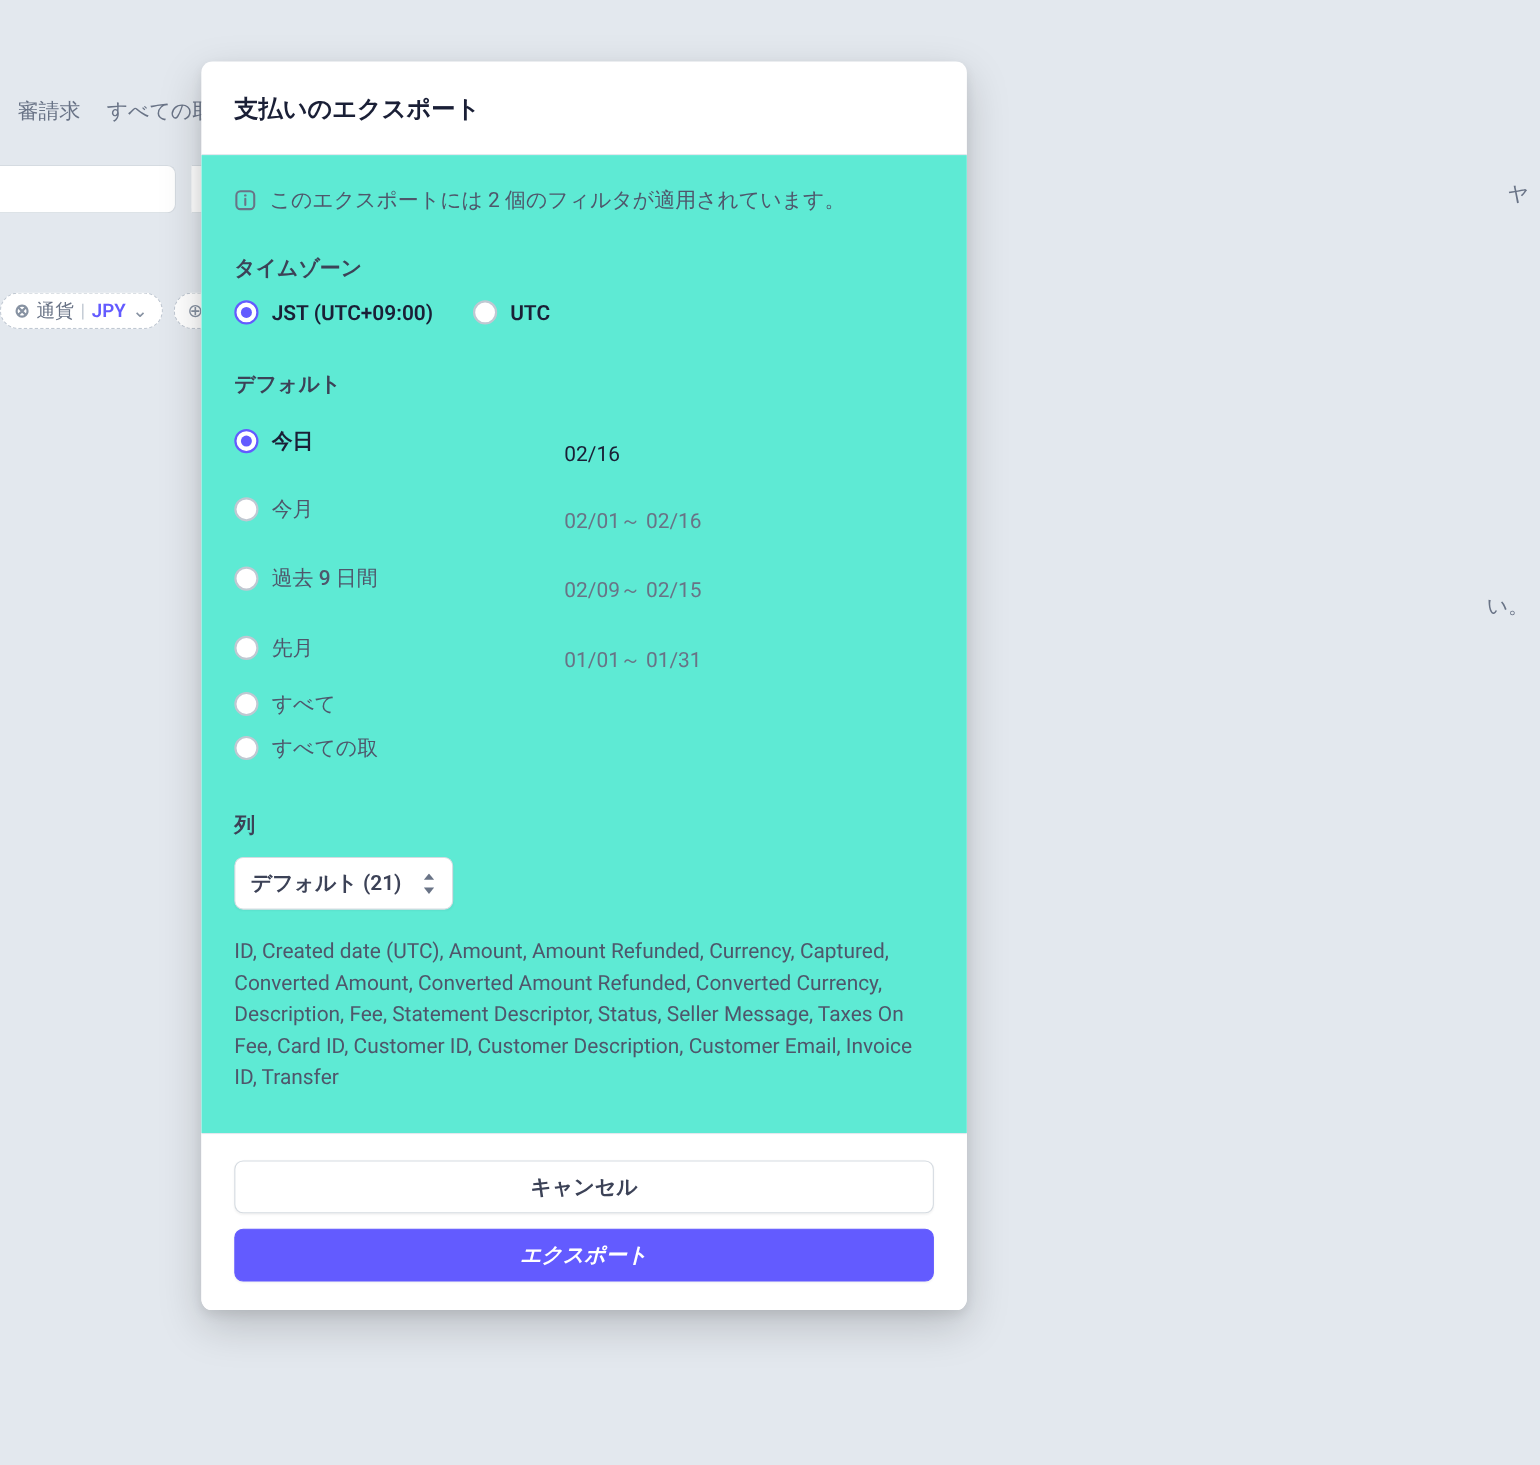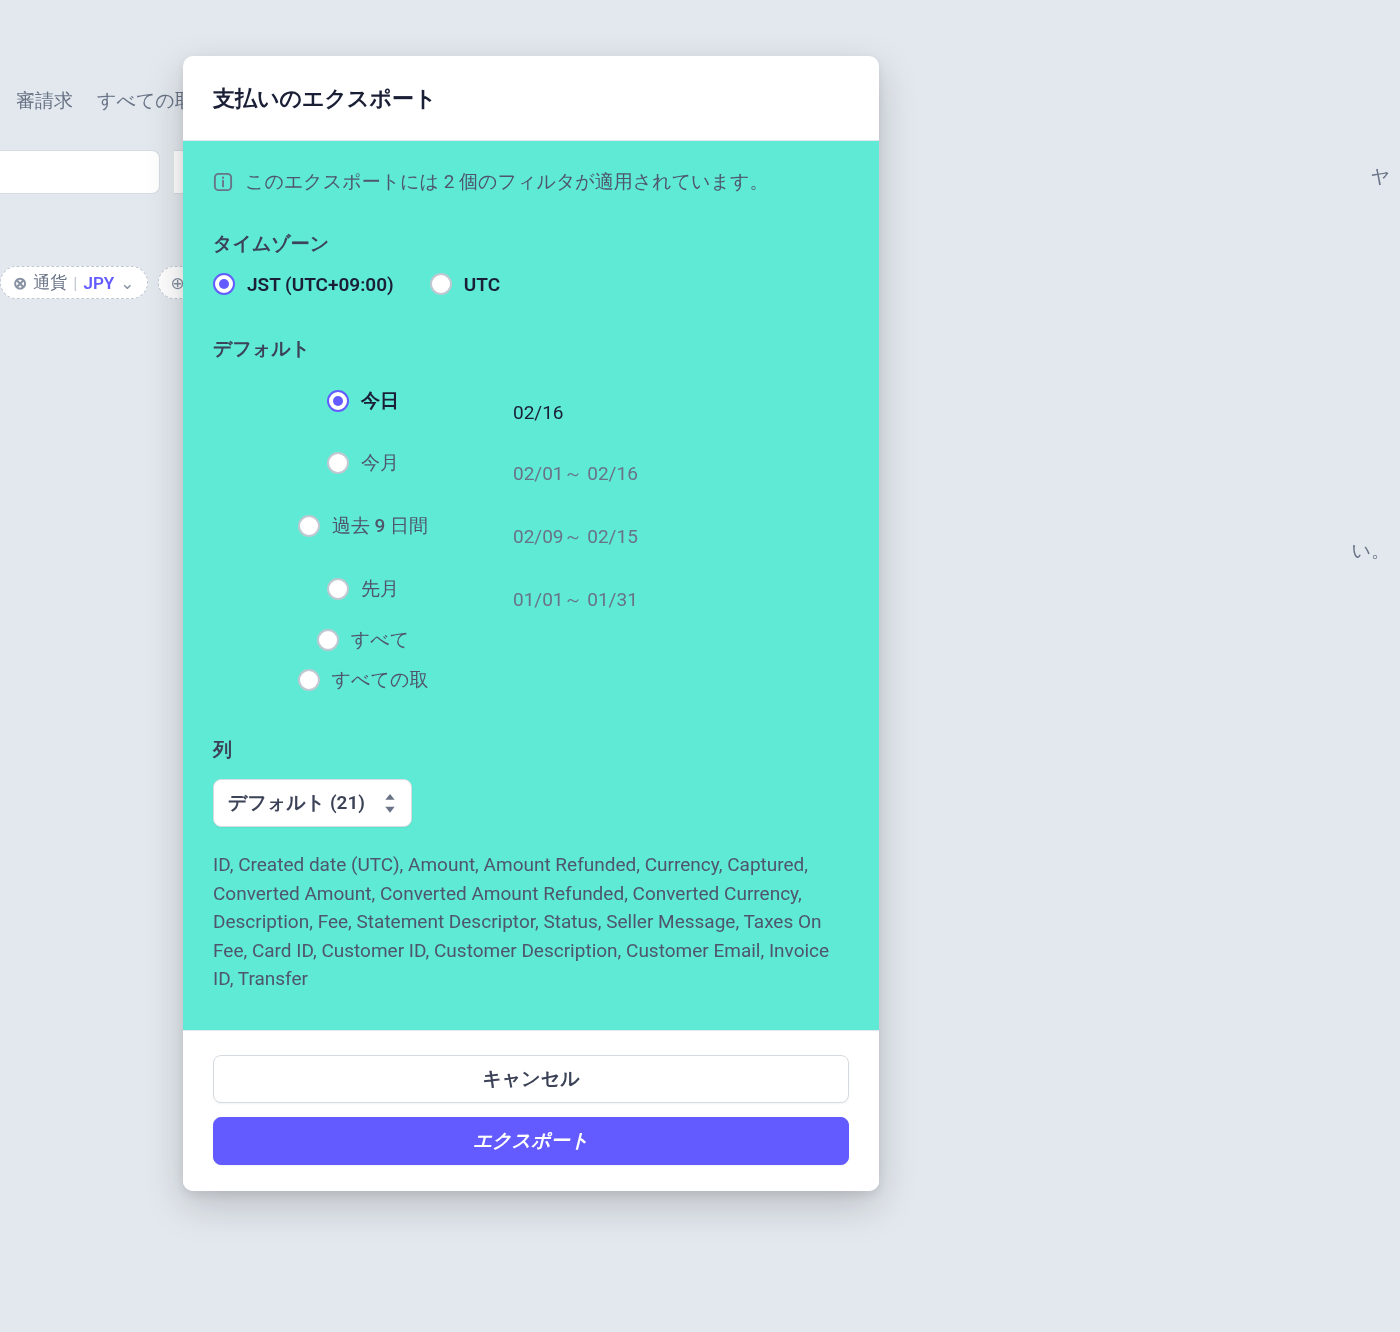--- a/index.html
+++ b/index.html
@@ -166,21 +166,20 @@
       display: flex;
       align-items: center;
       margin-bottom: 14px;
       cursor: pointer;
     }
     .date-row .left {
       display: flex;
       align-items: center;
       gap: 12px;
       width: 300px;
-      justify-content: center;
     }
     .date-row .lbl {
       font-size: 19px;
       color: #4f566b;
       font-weight: 500;
     }
     .date-row.selected .lbl { color: #1a1f36; font-weight: 600; }
     .date-row .range {
       font-size: 19px;
       color: #697386;

